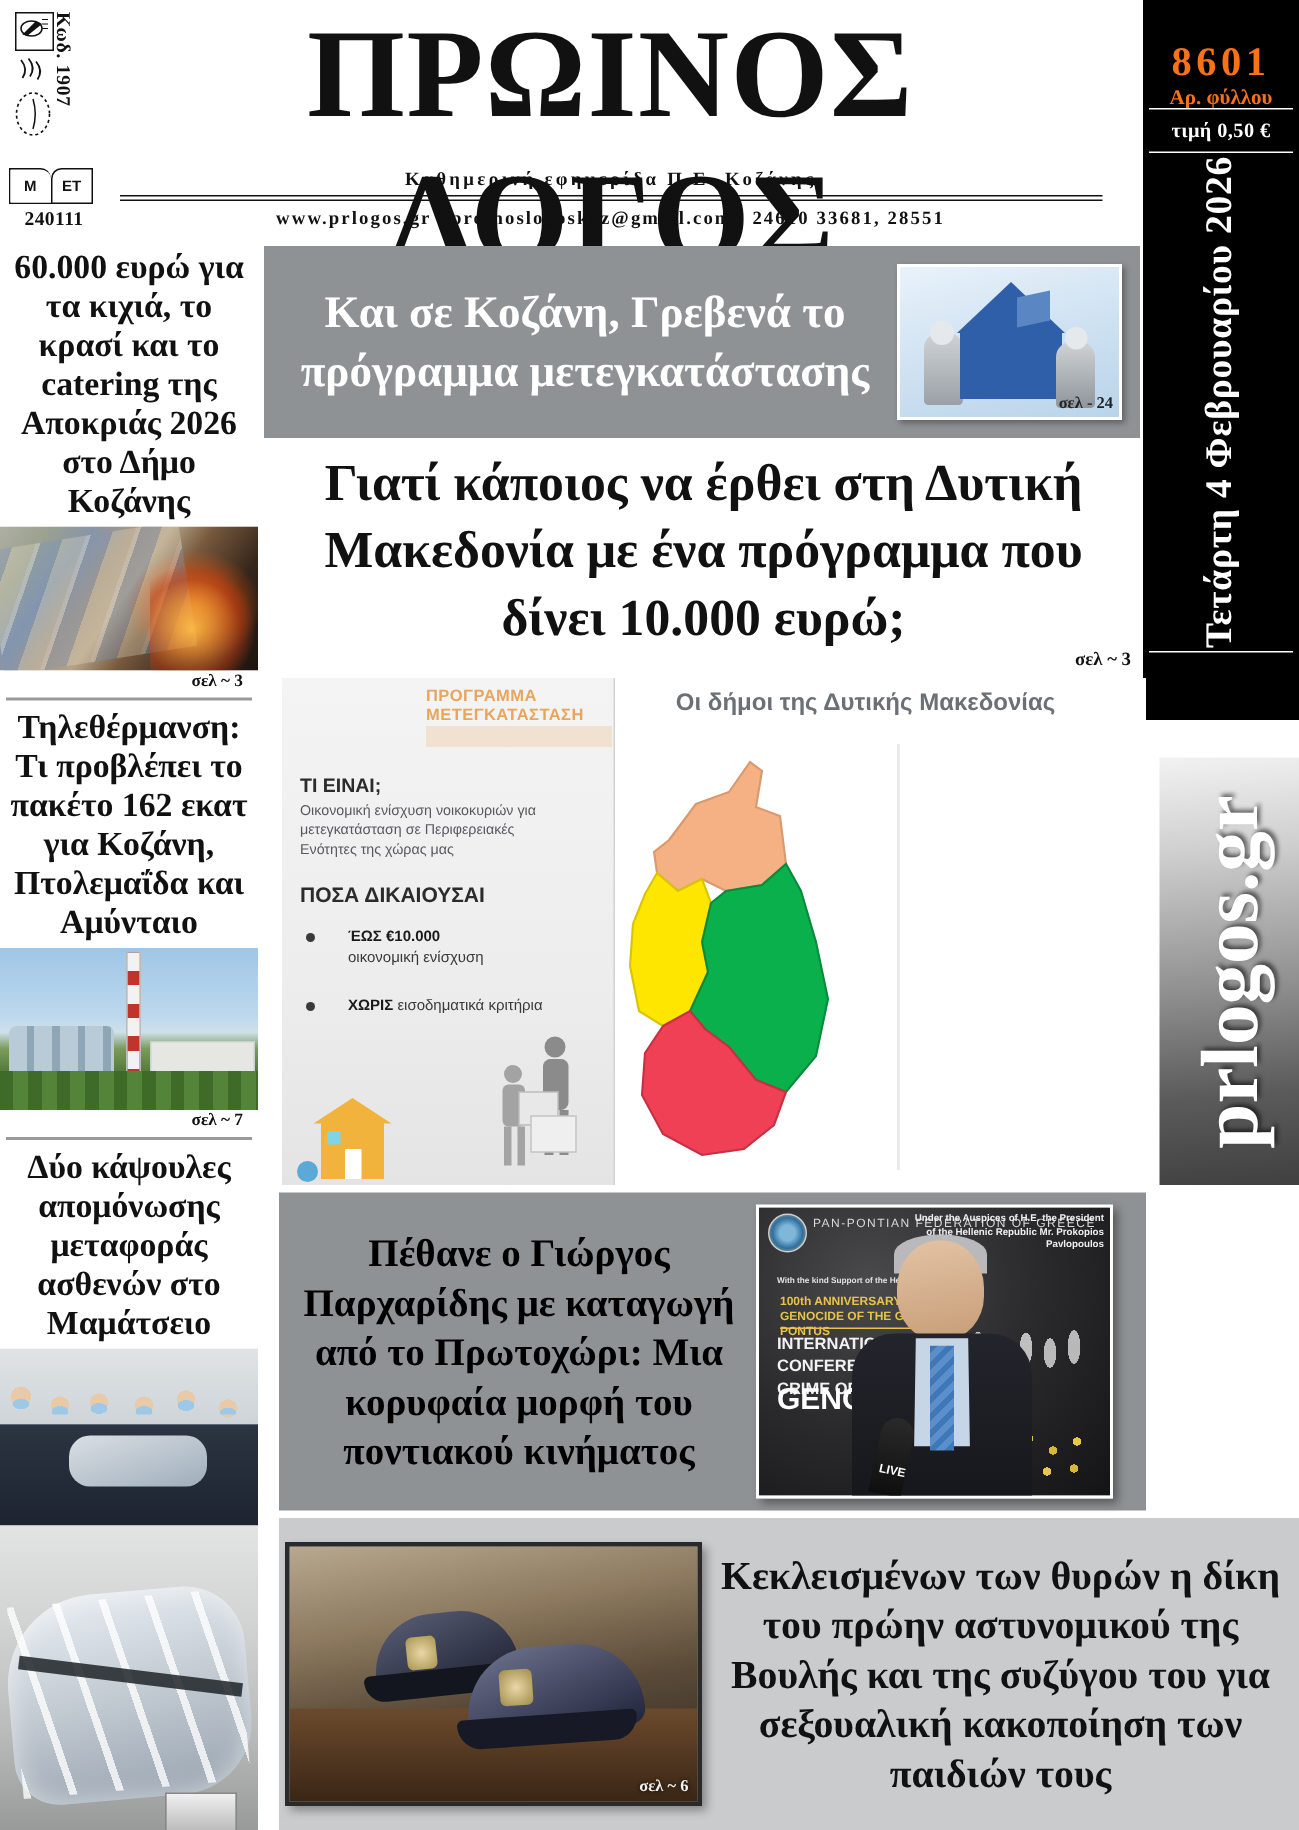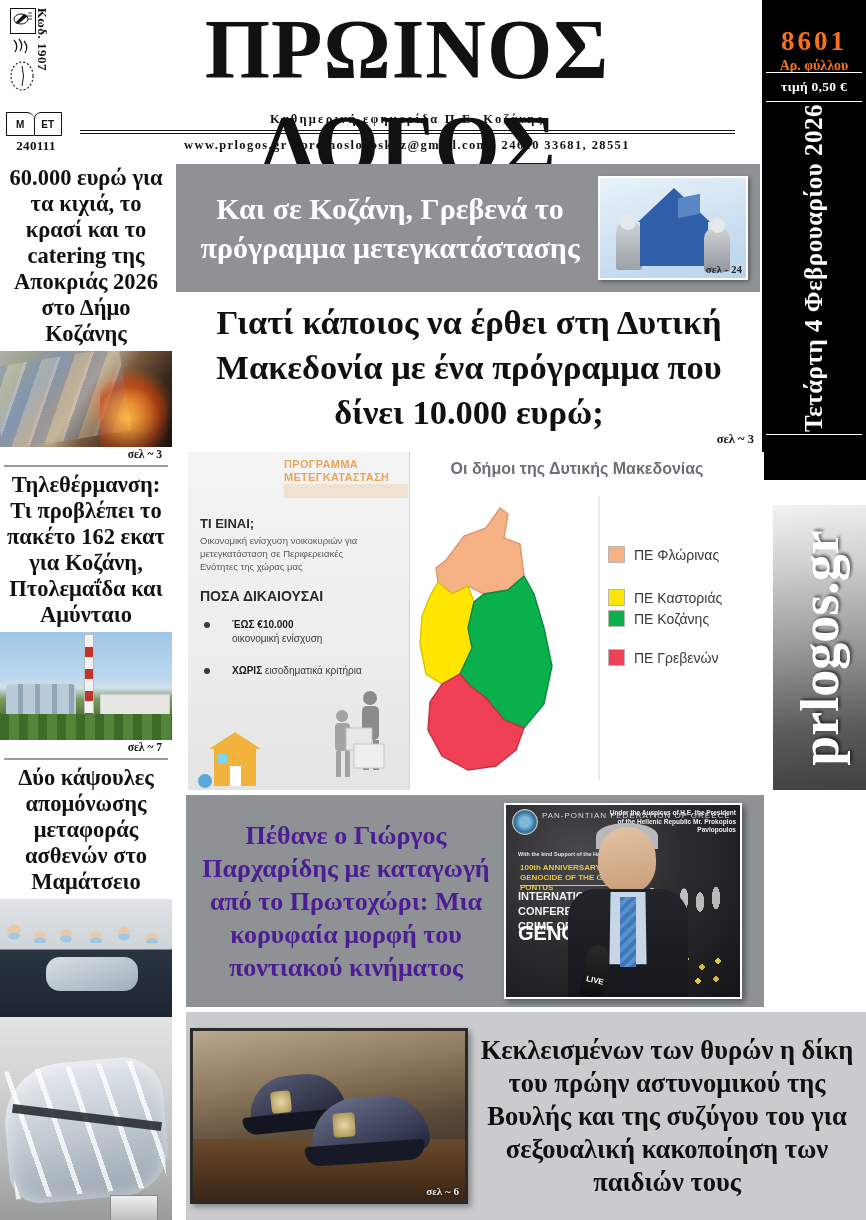--- a/index.html
+++ b/index.html
@@ -387,21 +387,21 @@
   .legend-gap { height: 26px; }
   .legend-gap-s { height: 22px; }
   .map-vrule { position:absolute; left:186px; top:44px; width:2px; height:284px; background:#ebebeb; }
 
   
   .obit {
     position: absolute; left: 186px; top: 795px; width: 578px; height: 212px;
     background: #8f9295; display: flex; align-items: center;
   }
   .obit-txt {
-    width: 312px; text-align: center; color: #4c1d95; font-weight: bold;
+    width: 312px; text-align: center; color: #000000; font-weight: bold;
     font-size: 26px; line-height: 33px;
     font-family: "Liberation Serif", serif; padding-left: 8px;
   }
   .obit-photo {
     width: 238px; height: 196px; margin-left: 6px; position: relative;
     border: 2px solid #fff; box-shadow: 3px 3px 6px rgba(0,0,0,0.4);
     background: radial-gradient(ellipse at 32% 26%, #4a4a4d 0%, #2b2b2e 48%, #141416 100%);
     overflow: hidden;
   }
   .obit-photo .emb {
@@ -726,40 +726,20 @@
           <path d="M26 84 L40 96 L56 88 L62 104 L56 130 L60 150 L48 176 L30 186
                    L14 176 L8 146 L10 118 L18 98 Z" fill="#ffe600" stroke="#d8c400" stroke-width="1.4"></path>
 
           <path d="M96 92 L112 78 L122 96 L132 130 L140 168 L132 206 L112 230
                    L92 222 L74 200 L58 188 L48 176 L60 150 L56 130 L62 104
                    L72 96 Z" fill="#0ab04b" stroke="#0a8a3c" stroke-width="1.4"></path>
 
           <path d="M30 186 L48 176 L58 188 L74 200 L92 222 L112 230 L104 252
                    L84 268 L56 272 L30 258 L16 232 L18 204 Z" fill="#ef4056" stroke="#c72f43" stroke-width="1.4"></path>
         </svg>
-      </div>
-      <div class="legend">
-        <div class="legend-row">
-          <span class="legend-sw" style="background:#f5b183"></span>
-          <span class="legend-lbl">ΠΕ Φλώρινας</span>
-        </div>
-        <div class="legend-gap"></div>
-        <div class="legend-row">
-          <span class="legend-sw" style="background:#ffe600"></span>
-          <span class="legend-lbl">ΠΕ Καστοριάς</span>
-        </div>
-        <div class="legend-row">
-          <span class="legend-sw" style="background:#0ab04b"></span>
-          <span class="legend-lbl">ΠΕ Κοζάνης</span>
-        </div>
-        <div class="legend-gap-s"></div>
-        <div class="legend-row">
-          <span class="legend-sw" style="background:#ef4056"></span>
-          <span class="legend-lbl">ΠΕ Γρεβενών</span>
-        </div>
       </div>
     </div>
   </div>
 
   <div class="obit">
     <div class="obit-txt">Πέθανε ο Γιώργος Παρχαρίδης με καταγωγή από το Πρωτοχώρι: Μια κορυφαία μορφή του ποντιακού κινήματος</div>
     <div class="obit-photo">
       <div class="emb"></div>
       <div class="fed">PAN-PONTIAN FEDERATION OF GREECE</div>
       <div class="pres">Under the Auspices of H.E. the President of the Hellenic Republic Mr. Prokopios Pavlopoulos</div>

